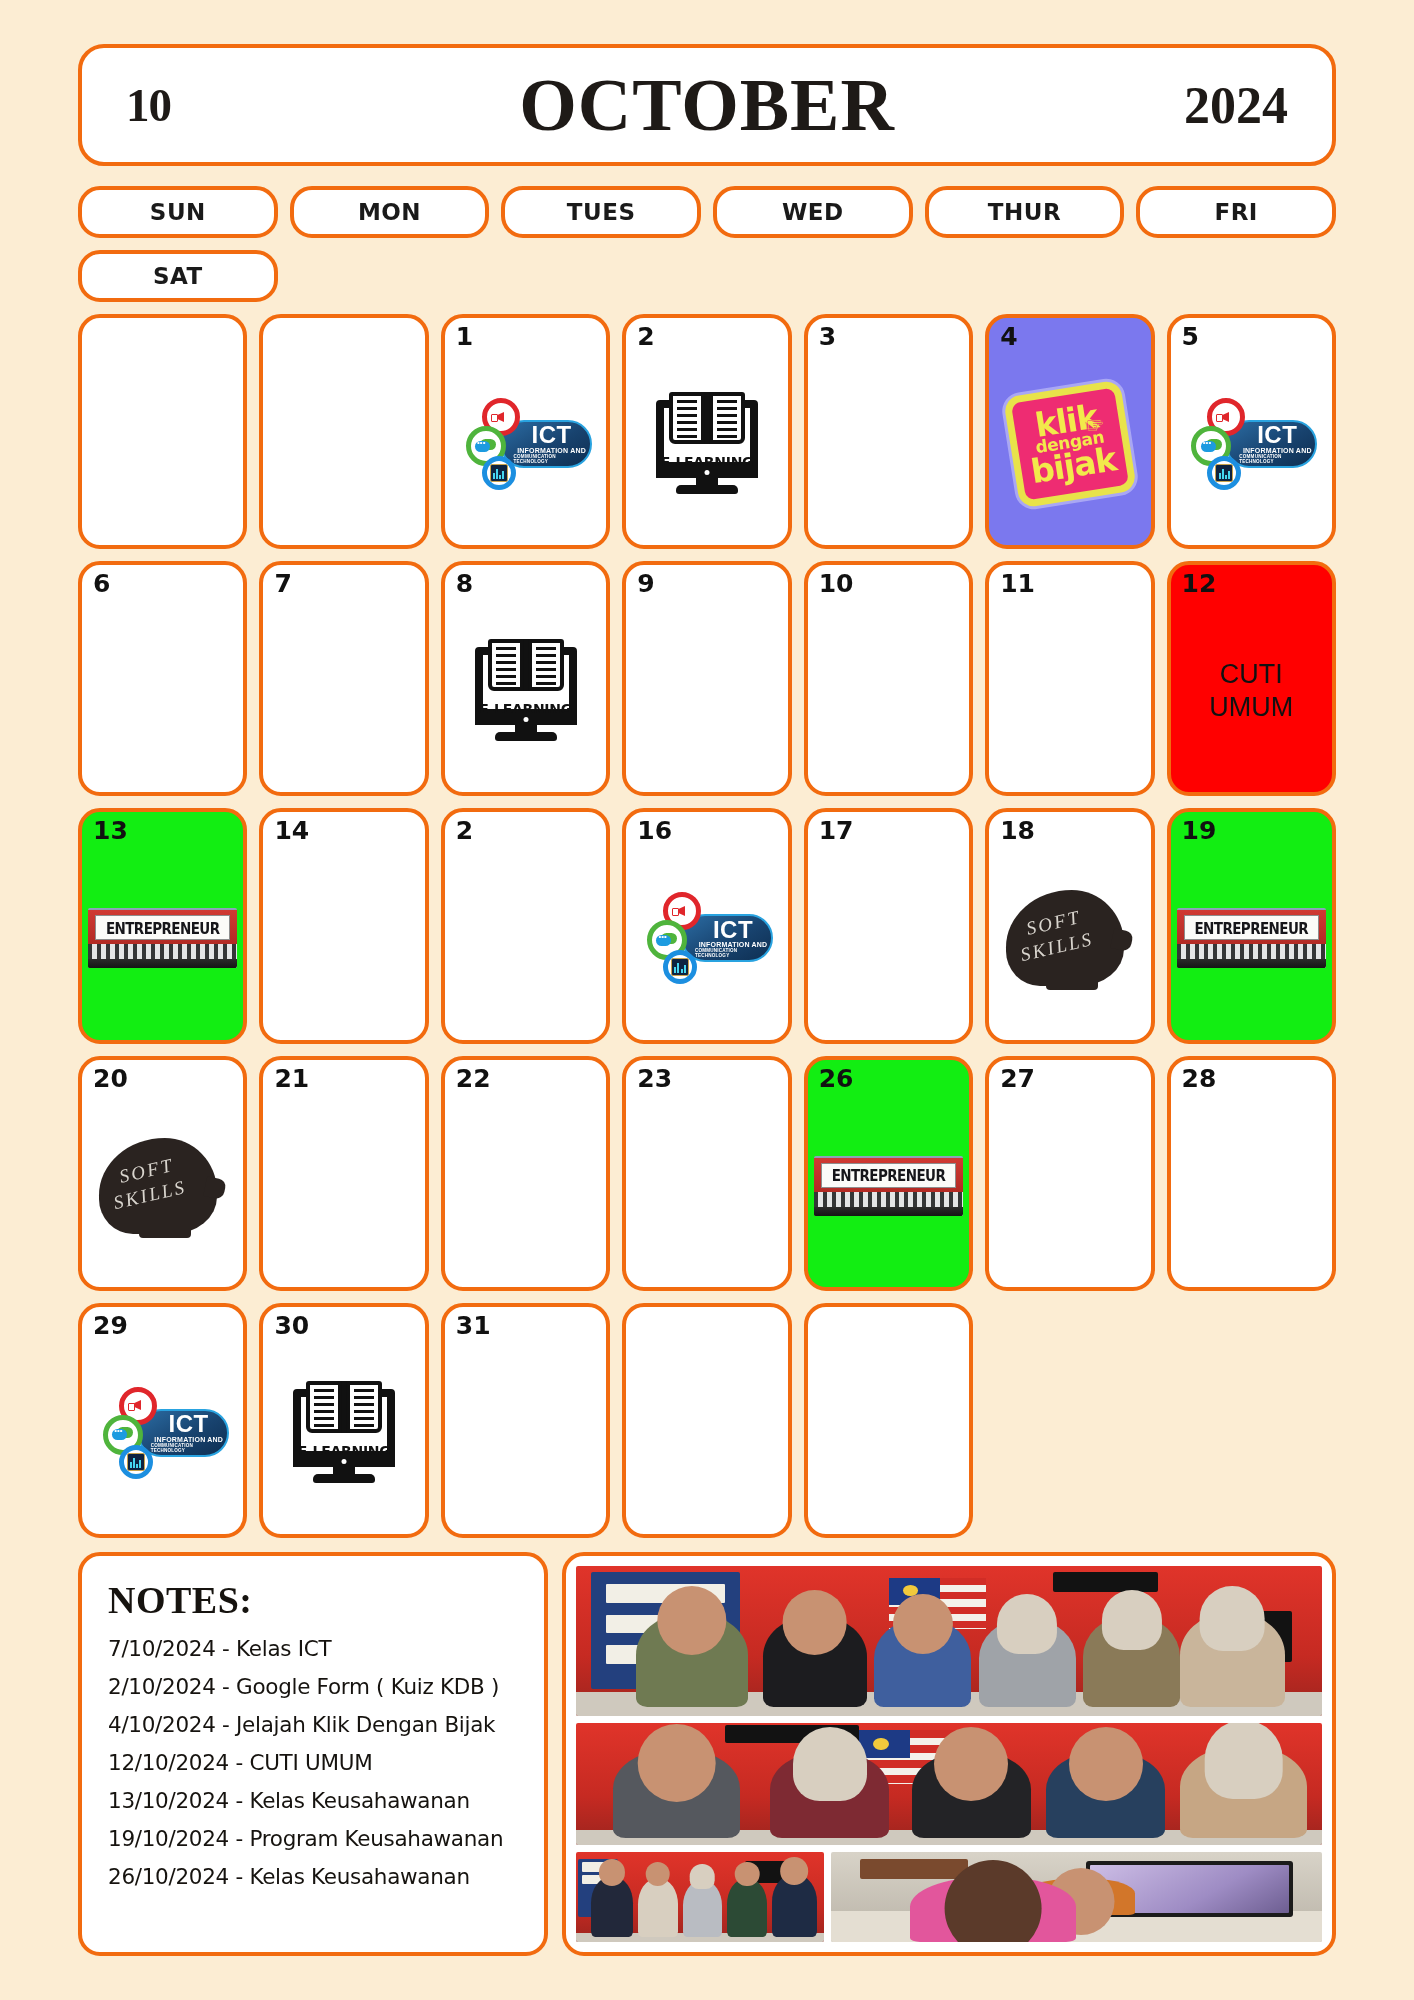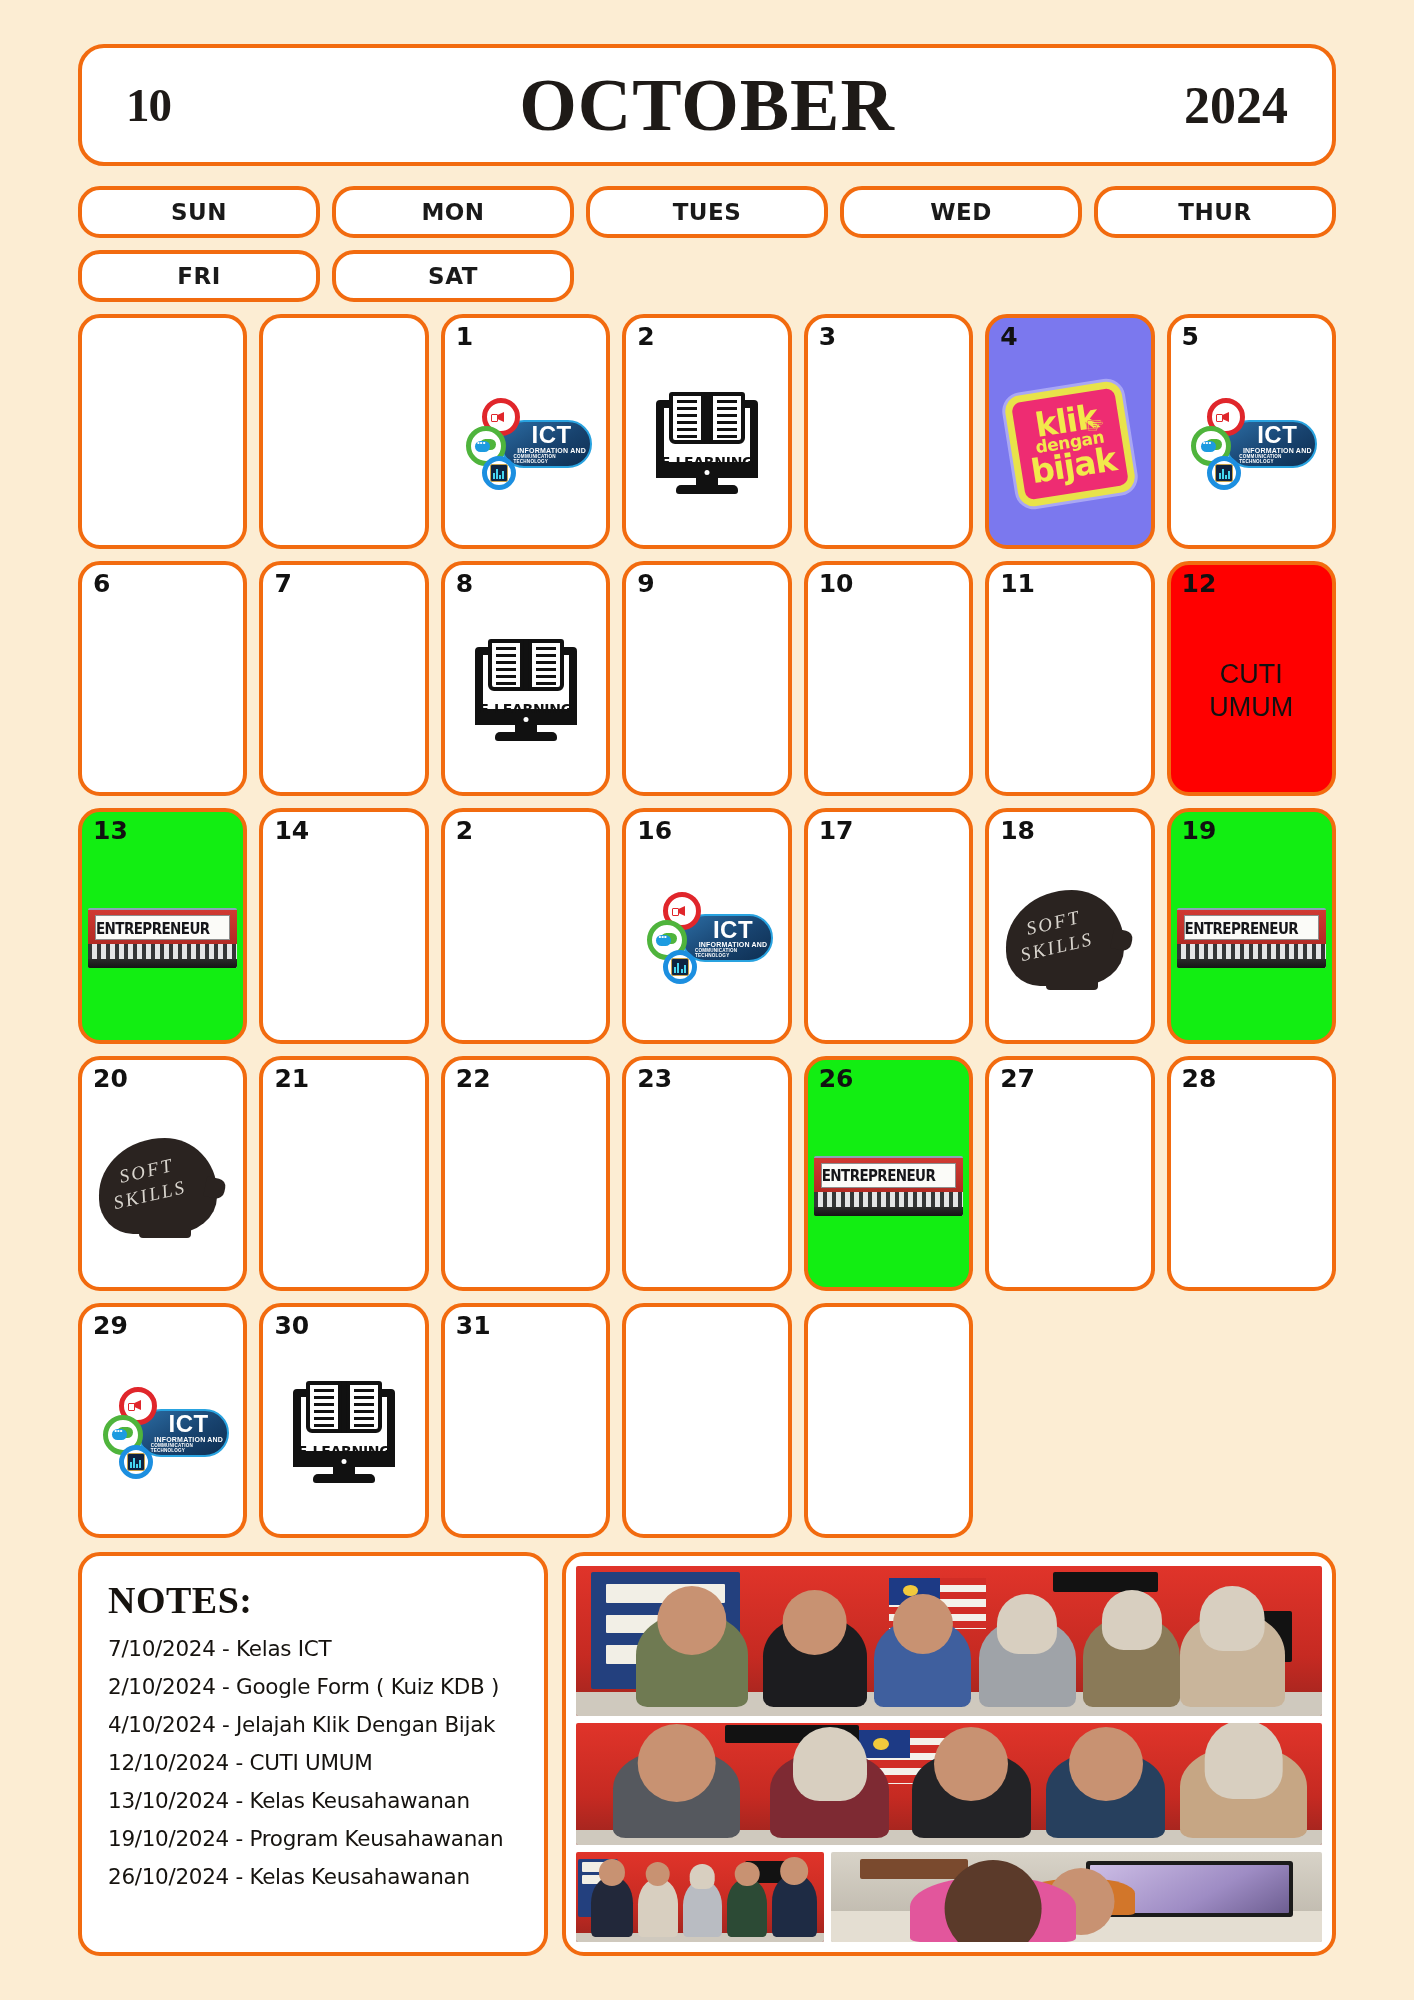--- a/index.html
+++ b/index.html
@@ -47,21 +47,21 @@
     margin-left: auto;
     font-family: "Liberation Serif", serif;
     font-weight: bold;
     font-size: 52px;
     color: #1E1A17;
   }
 
   
   .dow-row {
     display: grid;
-    grid-template-columns: repeat(5, 1fr);
+    grid-template-columns: repeat(6, 1fr);
     gap: 12px;
     margin-top: 20px;
     flex: 0 0 auto;
   }
   .dow {
     background: #FFFFFF;
     border: 4px solid #F26B0F;
     border-radius: 22px;
     height: 52px;
     display: flex; align-items: center; justify-content: center;
@@ -248,21 +248,21 @@
     background: linear-gradient(180deg,#8FA4BC 0%,#6F8299 18%,#C3CBD4 22%,#C9CFD6 100%);
     position: relative; overflow:hidden; border-radius: 2px;
   }
   .ent .redband {
     position:absolute; left:0; right:0; top:2px; height:34px;
     background: linear-gradient(180deg,#D03A33 0%,#B22A24 100%);
   }
   .ent .white {
     position:absolute; left:7px; right:7px; top:7px; height:25px;
     background:#FBFBF8; border:1px solid #8d8d8d;
-    display:flex; align-items:center; justify-content:flex-start;
+    display:flex; align-items:center; justify-content:center;
   }
   .ent .white b {
     font-size:13.5px; font-weight:bold; letter-spacing:-0.6px; color:#16161A;
     font-family:"DejaVu Sans", sans-serif; transform: scaleY(1.12);
   }
   .ent .rings {
     position:absolute; left:0; right:0; top:36px; height:24px;
     background: repeating-linear-gradient(90deg,#1b1b1b 0 4px,#e9e9e9 4px 9px);
     opacity:.85;
   }

